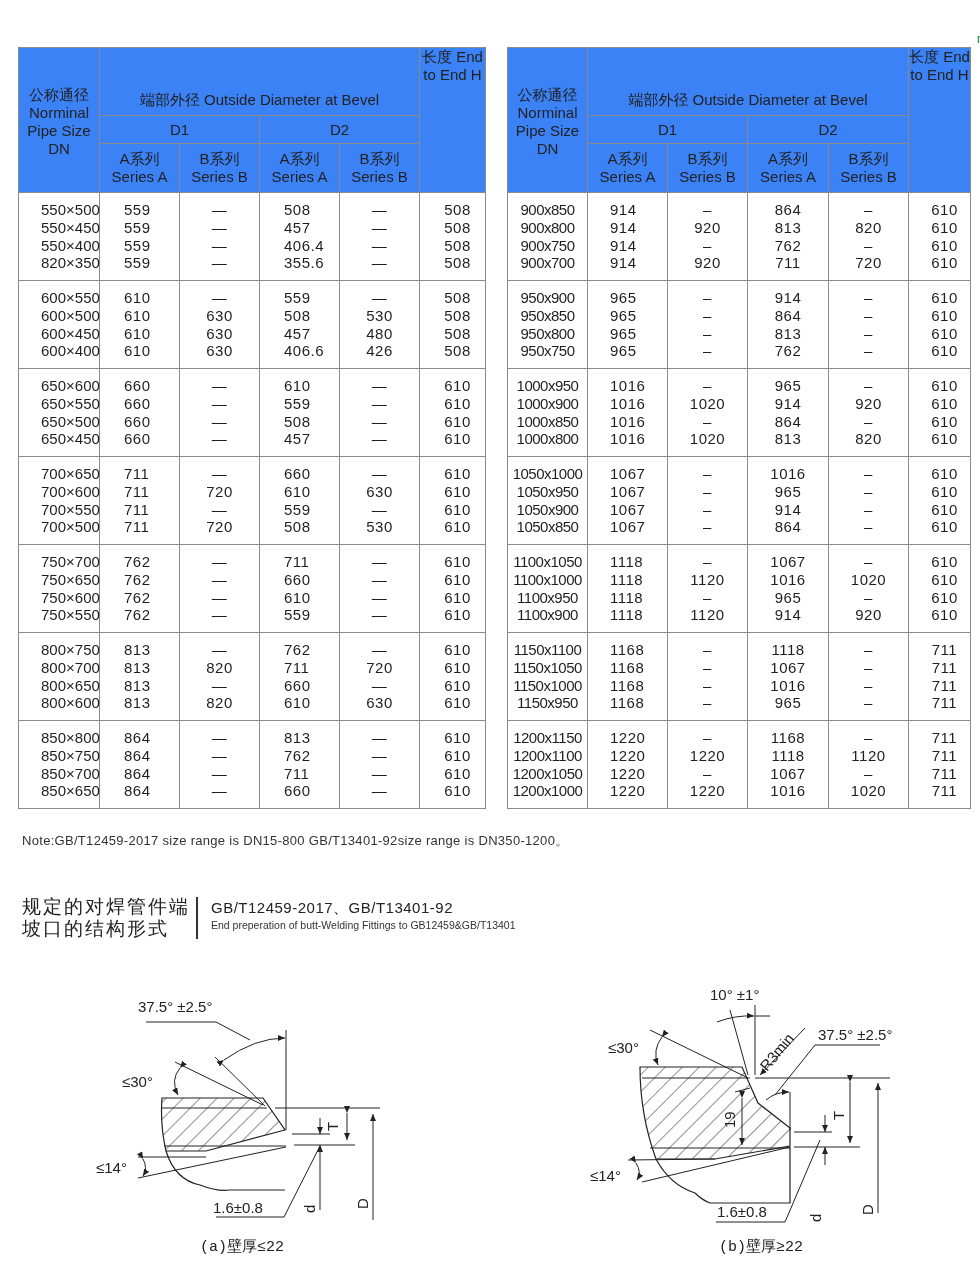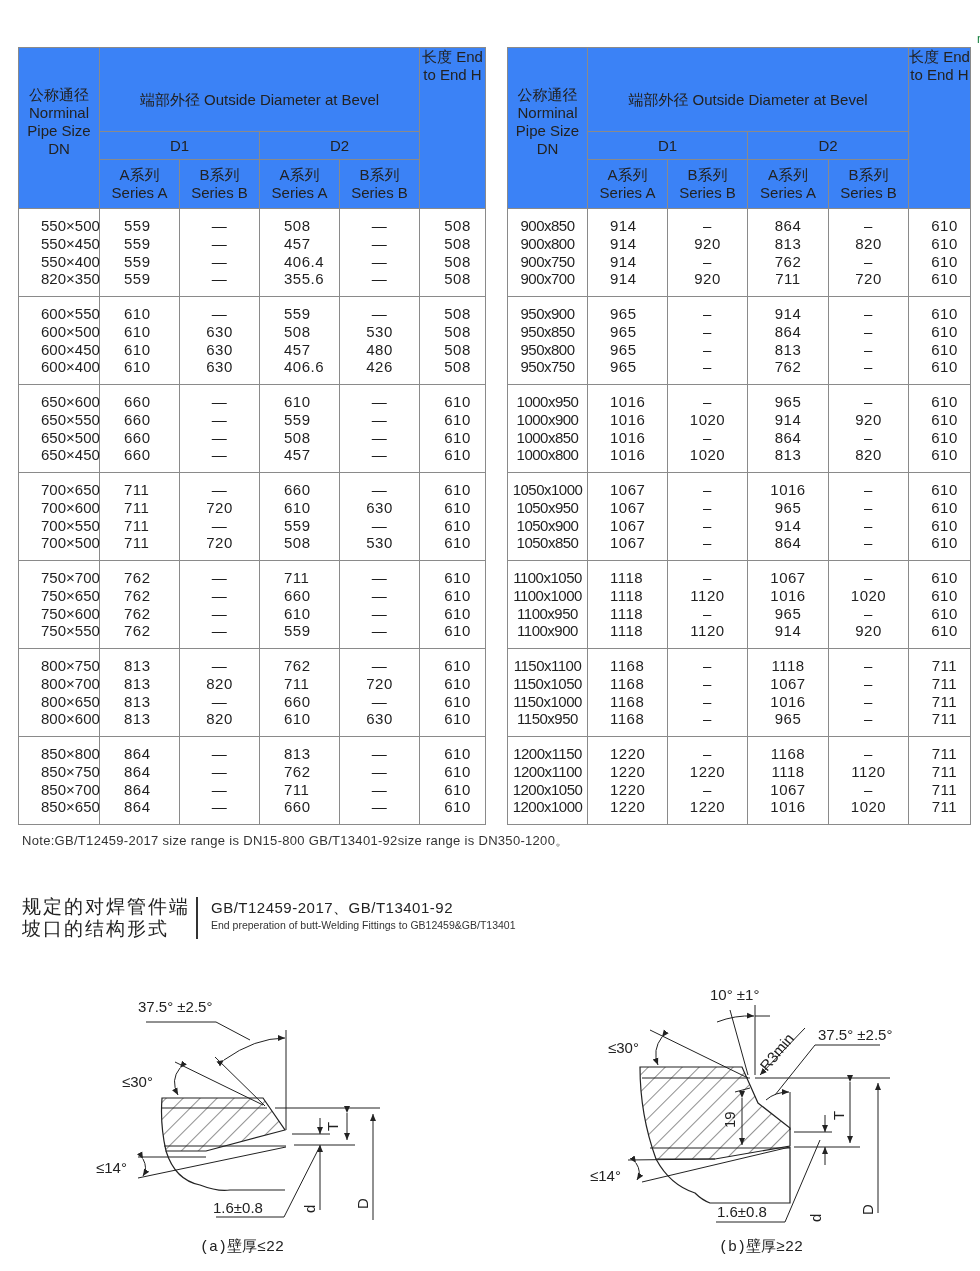--- a/index.html
+++ b/index.html
@@ -9,21 +9,21 @@
   table.spec { position: absolute; top: 47px; border-collapse: collapse; table-layout: fixed; font-size: 15px; }
   table.spec.left { left: 18px; width: 467px; }
   table.spec.right { left: 507px; width: 463px; }
   table.spec th, table.spec td { border: 1px solid #8a8a8a; padding: 0; text-align: center; vertical-align: middle; }
   table.spec th { background: #3b82f6; font-weight: normal; line-height: 18px; color: #222; }
   table.spec thead tr.h1 th { height: 61px; }
   table.spec thead tr.h2 th { height: 27px; }
   table.spec thead tr.h3 th { height: 48px; }
   table.spec th.dn { vertical-align: top; padding-top: 38px; }
   table.spec th.len { vertical-align: top; }
-  table.spec th.od { vertical-align: bottom; padding-bottom: 22px; }
+  table.spec th.od { vertical-align: bottom; padding-bottom: 6px; }
   table.spec td { height: 87px; line-height: 17.6px; font-size: 15px; letter-spacing: 0.5px; color: #1f1f1f; }
   table.spec td .line { display: block; }
   table.spec td.dncol { text-align: center; padding-left: 22px; letter-spacing: 0px; }
   table.right td.dncol { text-align: center; padding-left: 0; letter-spacing: -0.5px; }
   table.spec td.len { text-align: center; padding-left: 10px; }
   table.spec td.acol { text-align: left; padding-left: 24px; }
   table.right td.acol { padding-left: 22px; }
   table.spec td.d2a { text-align: left; padding-left: 24px; }
   table.right td.d2a { text-align: center; padding-left: 0; }
   table.spec tbody tr:last-child td { height: 87px; }

